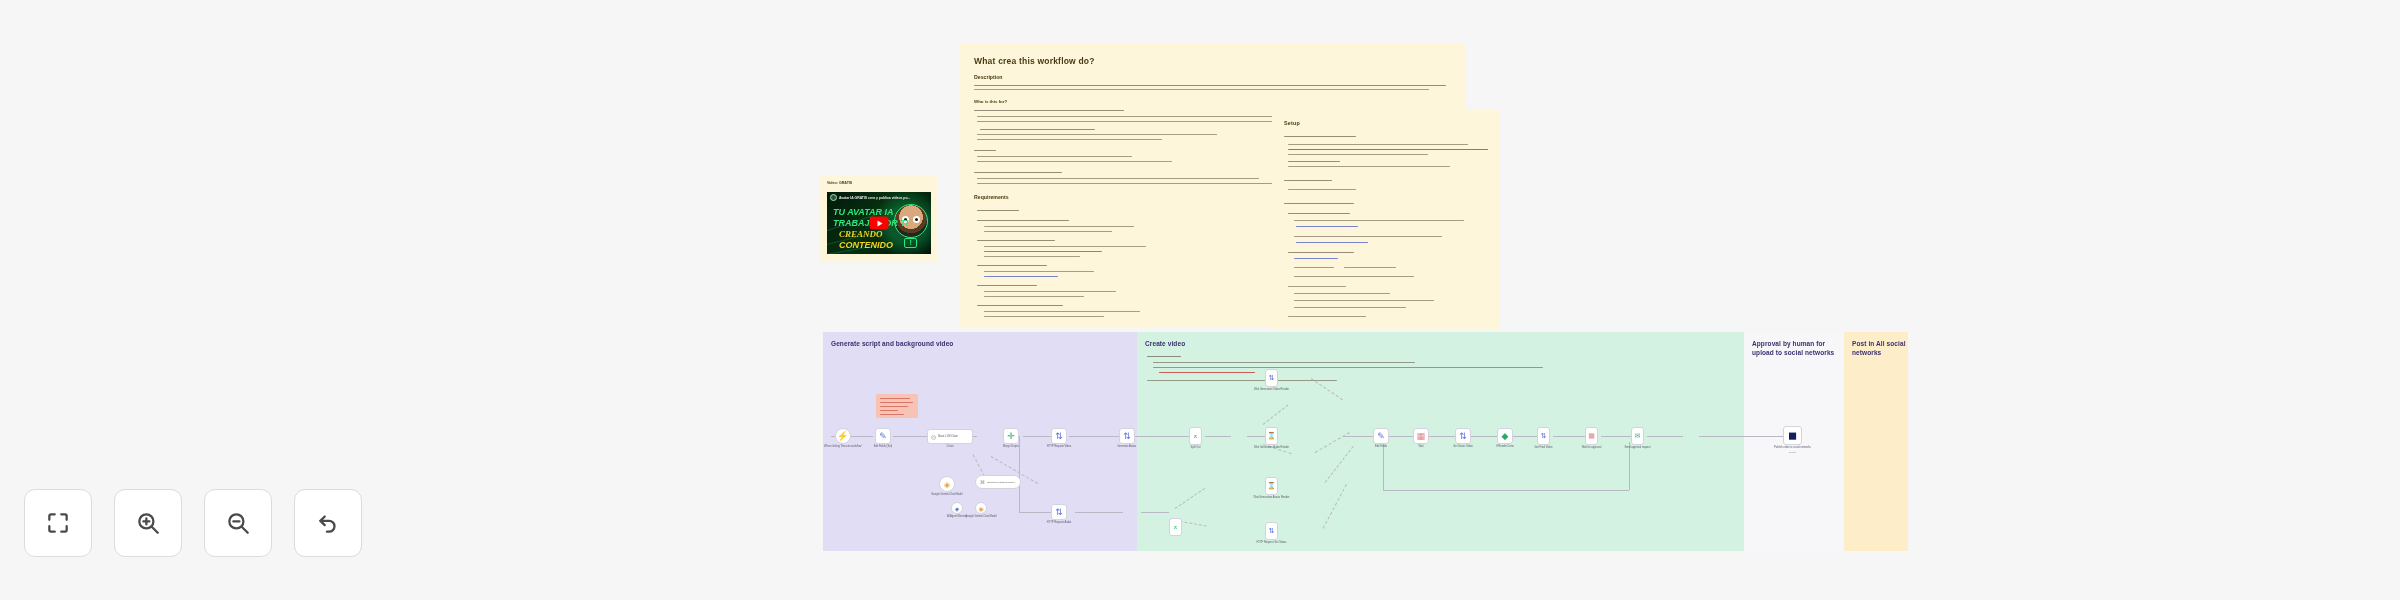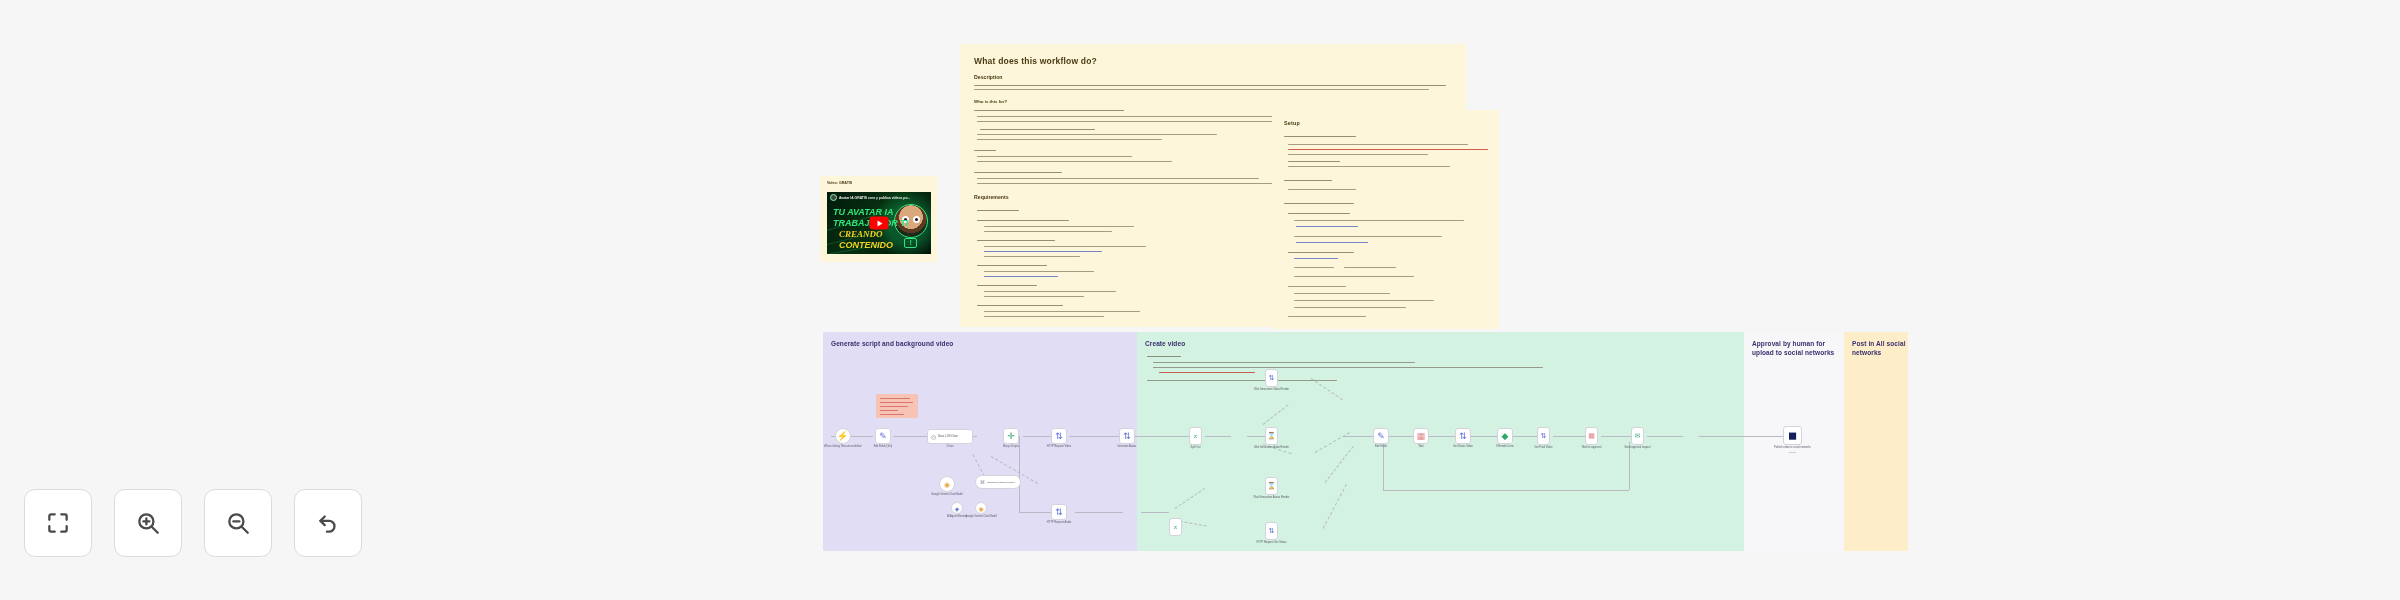--- a/index.html
+++ b/index.html
@@ -115,21 +115,21 @@
   }
   .tool-btn svg { width:26px; height:26px; stroke:#4a4a4a; fill:none;
                   stroke-width:2.1; stroke-linecap:round; stroke-linejoin:round; }
 </style>
 </head>
 <body>
 
 <div id="root">
 
   <div class="note" id="doc-note">
-    <div class="note-title" style="position:absolute;left:14px;top:12px;font-size:8.5px;">What does this workflow do?</div>
+    <div class="note-title" style="position:absolute;left:14px;top:12px;font-size:8.5px;">What crea this workflow do?</div>
 
     <div class="note-sub" style="position:absolute;left:14px;top:30px;font-size:5.2px;">Description</div>
 
     <div>
       <div class="line" style="position:absolute;left:14px;top:41px;width:472px;height:1.4px;"></div>
       <div class="line ln2" style="position:absolute;left:14px;top:45px;width:455px;height:1.4px;"></div>
     </div>
 
     <div class="note-sub" style="position:absolute;left:14px;top:55px;font-size:4.4px;">Who is this for?</div>
 

